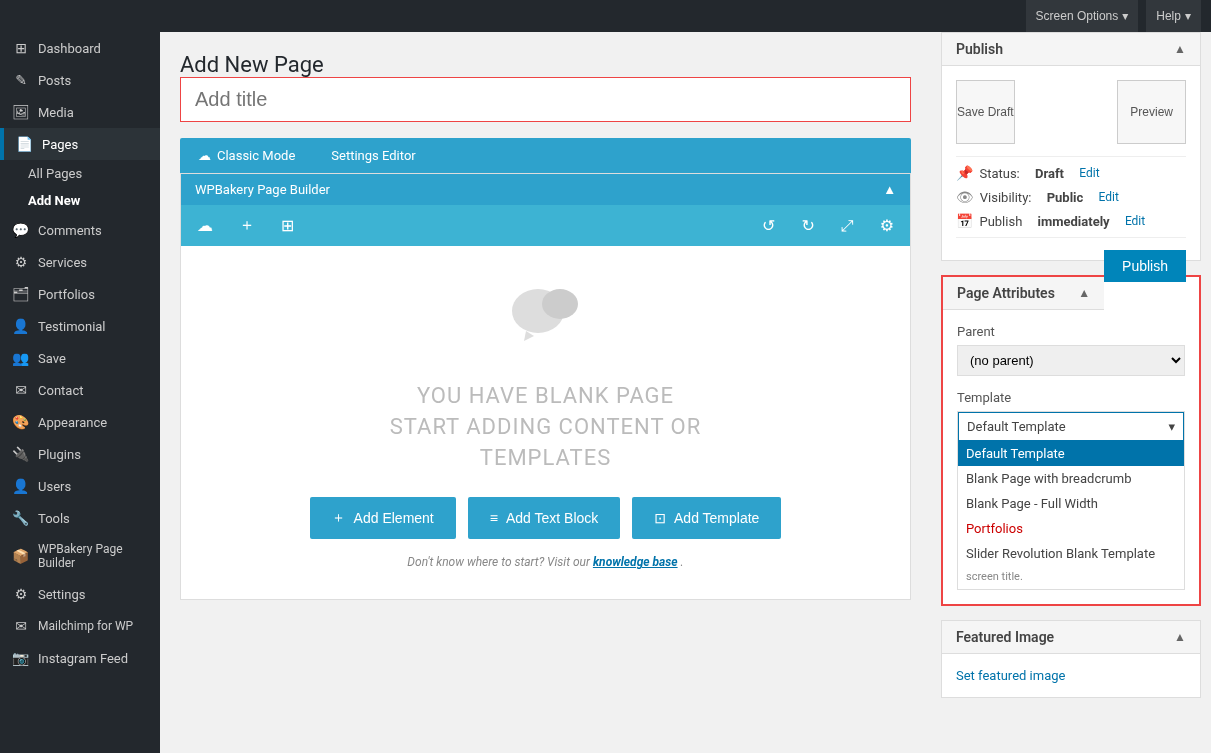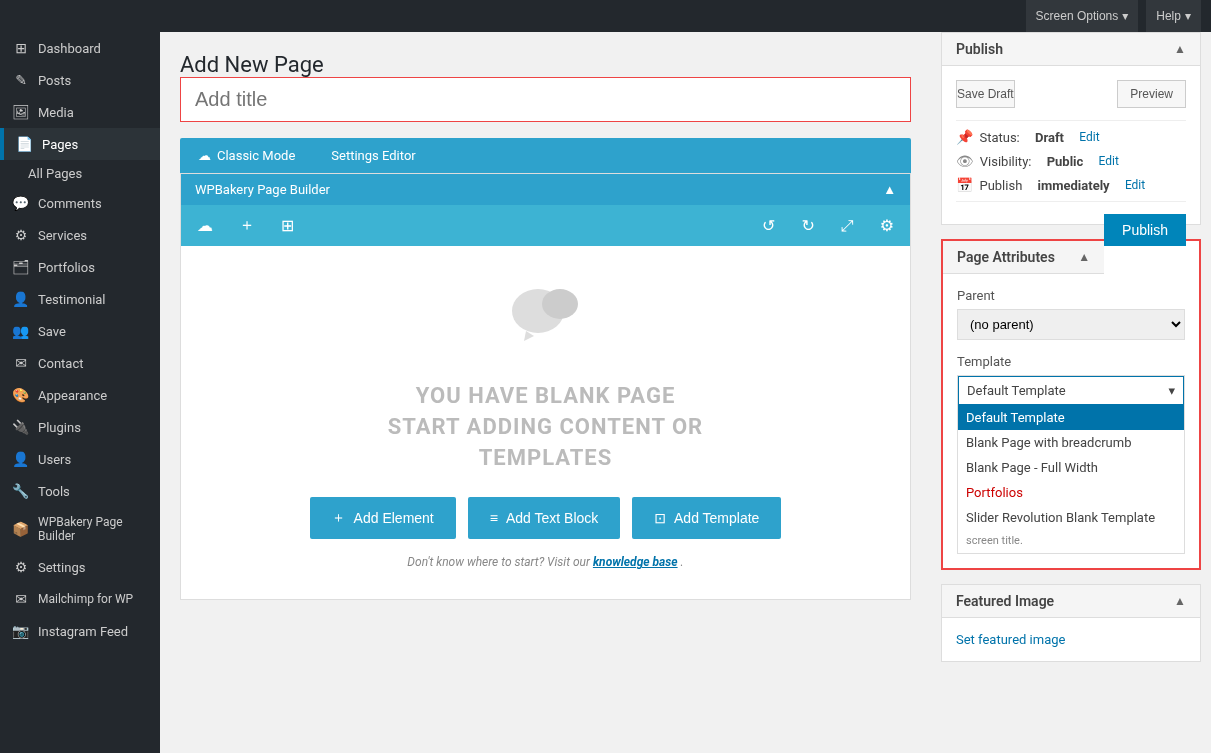--- a/index.html
+++ b/index.html
@@ -36,40 +36,40 @@
     
     .builder-panel { background: #fff; border: 1px solid #ddd; margin-bottom: 16px; }
     .builder-header { background: #2ea2cc; color: #fff; padding: 8px 14px; font-size: 13px; display: flex; align-items: center; justify-content: space-between; }
     .builder-toolbar { background: #3db3d3; display: flex; align-items: center; padding: 6px 10px; gap: 14px; }
     .builder-toolbar-btn { color: #fff; background: none; border: none; font-size: 16px; cursor: pointer; padding: 4px 6px; }
     .toolbar-sep { flex: 1; }
 
     
     .builder-canvas { min-height: 280px; display: flex; flex-direction: column; align-items: center; justify-content: center; background: #fff; padding: 30px; }
     .builder-canvas-icon { color: #ccc; font-size: 60px; margin-bottom: 20px; }
-    .builder-canvas-text { text-align: center; color: #bbb; font-size: 22px; font-weight: 700; text-transform: uppercase; line-height: 1.4; margin-bottom: 24px; letter-spacing: 1px; }
+    .builder-canvas-text { text-align: center; color: #bbb; font-size: 22px; font-weight: 400; text-transform: uppercase; line-height: 1.4; margin-bottom: 24px; letter-spacing: 1px; }
     .builder-actions { display: flex; gap: 12px; margin-bottom: 16px; }
     .builder-action-btn { background: #2ea2cc; color: #fff; border: none; padding: 12px 22px; font-size: 14px; cursor: pointer; display: flex; align-items: center; gap: 8px; border-radius: 2px; }
     .builder-hint { color: #888; font-size: 12px; font-style: italic; }
     .builder-hint a { color: #0073aa; }
 
     
     .right-sidebar { width: 280px; flex-shrink: 0; overflow-y: auto; padding: 0 10px; }
 
     
     .panel { background: #fff; border: 1px solid #ddd; margin-bottom: 14px; }
     .panel.highlighted { border: 2px solid #e44; }
     .panel-header { background: #f5f5f5; border-bottom: 1px solid #ddd; padding: 8px 14px; font-size: 14px; font-weight: 600; display: flex; align-items: center; justify-content: space-between; }
     .panel-body { padding: 14px; }
     .panel-toggle { cursor: pointer; color: #666; font-size: 12px; }
 
     
     .publish-row { display: flex; gap: 8px; margin-bottom: 12px; }
     .btn-draft { background: #f7f7f7; border: 1px solid #ccc; color: #555; padding: 6px 0; cursor: pointer; font-size: 12px; }
-    .btn-preview { background: #f7f7f7; border: 1px solid #ccc; color: #555; padding: 6px 12px; cursor: pointer; font-size: 12px; margin-left: auto; }
+    .btn-preview { background: #f7f7f7; border: 1px solid #ccc; color: #555; padding: 24px 12px; cursor: pointer; font-size: 12px; margin-left: auto; }
     .status-row { display: flex; align-items: center; gap: 6px; margin-bottom: 8px; font-size: 13px; }
     .status-icon { color: #888; font-size: 14px; }
     .edit-link { color: #0073aa; text-decoration: none; font-size: 12px; }
     .btn-publish-main { background: #0085ba; color: #fff; border: none; padding: 8px 18px; font-size: 14px; cursor: pointer; float: right; margin-top: 4px; }
 
     
     .field-label { font-size: 13px; margin-bottom: 6px; color: #555; }
     .field-select { width: 100%; padding: 6px 8px; border: 1px solid #ddd; font-size: 13px; margin-bottom: 14px; }
     
     
@@ -119,20 +119,21 @@
     <div class="sidebar-item">
       <span class="sidebar-icon">🖼</span>
       <span>Media</span>
     </div>
     <div class="sidebar-item active highlighted">
       <span class="sidebar-icon">📄</span>
       <span>Pages</span>
     </div>
     <div class="sidebar-sub">
       <a class="sidebar-sub-item">All Pages</a>
+      <a class="sidebar-sub-item active">Add New</a>
     </div>
     <div class="sidebar-item">
       <span class="sidebar-icon">💬</span>
       <span>Comments</span>
     </div>
     <div class="sidebar-item">
       <span class="sidebar-icon">⚙</span>
       <span>Services</span>
     </div>
     <div class="sidebar-item">

